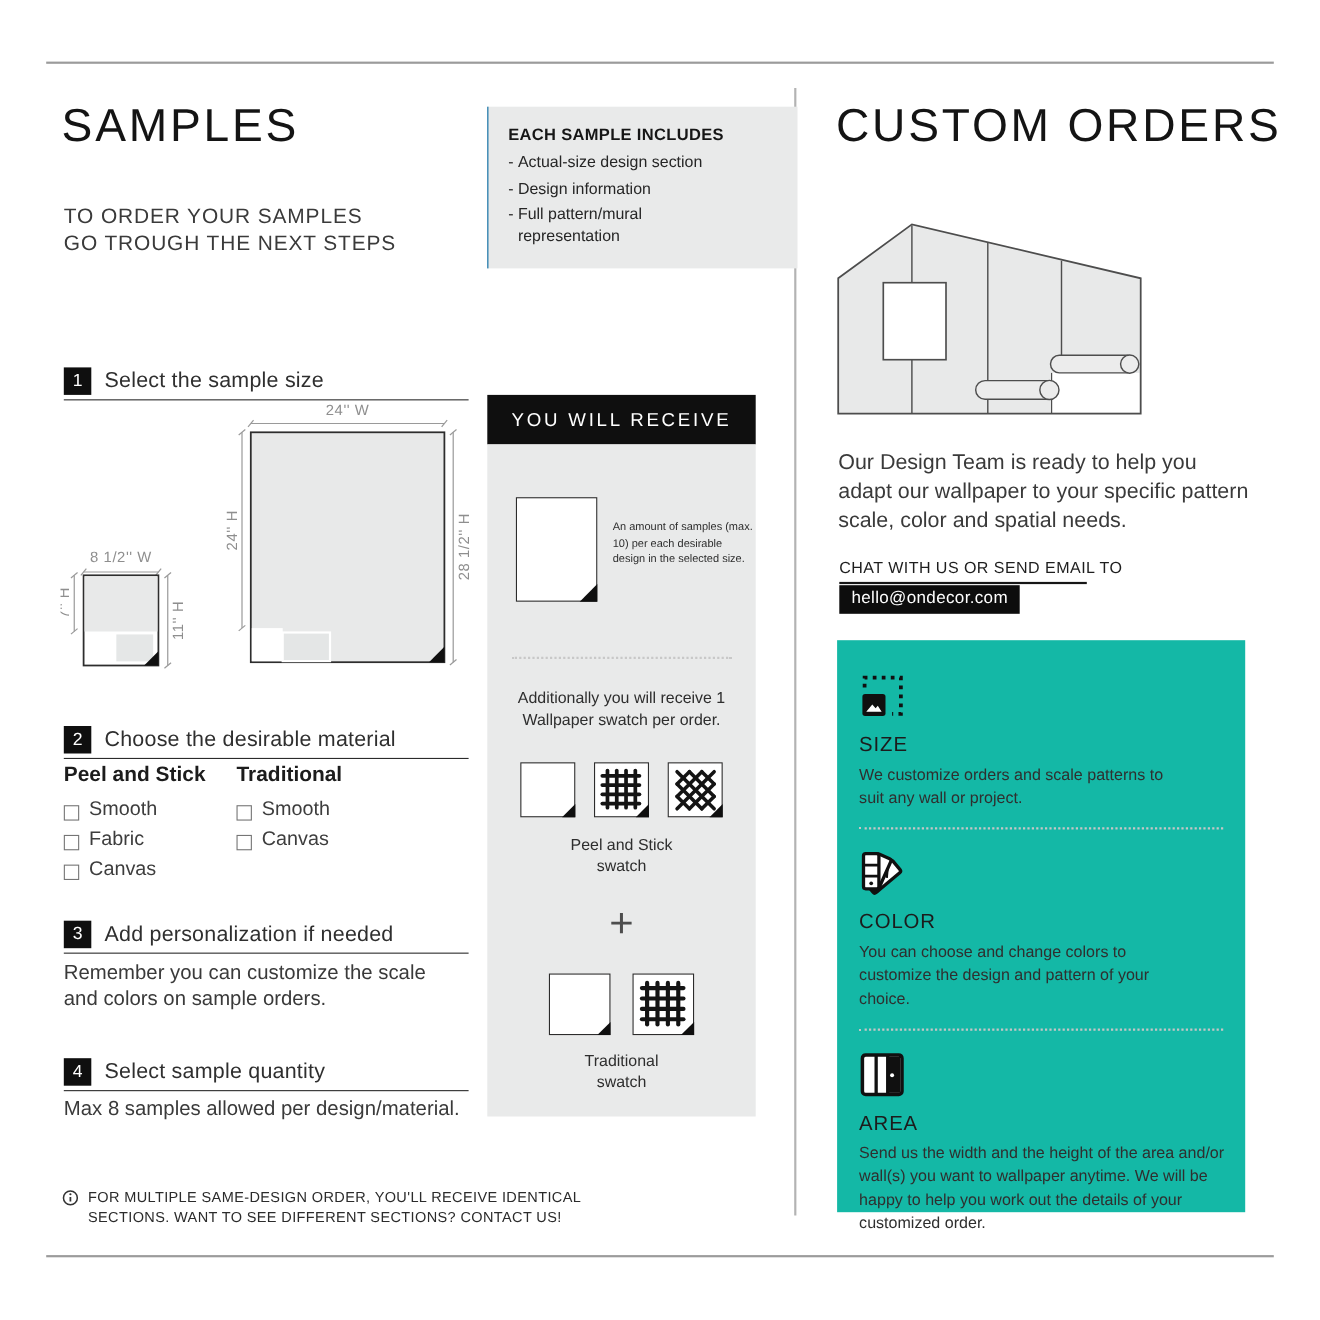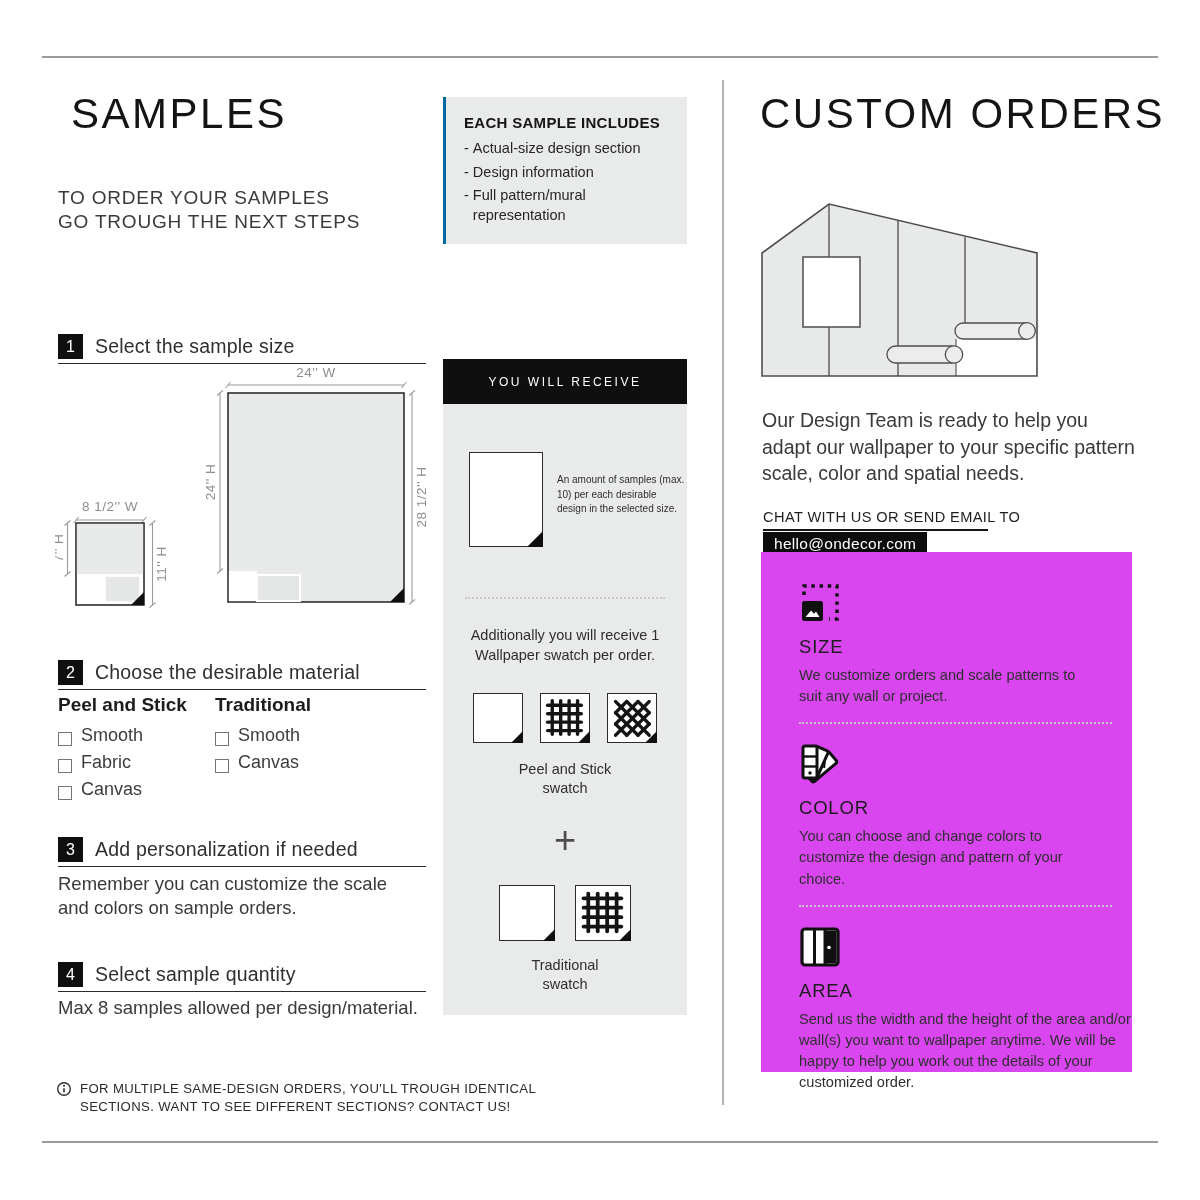--- a/index.html
+++ b/index.html
@@ -23,64 +23,64 @@
   .mat-col{position:absolute;}
   .mat-title{font-weight:bold;font-size:19px;color:#1c1c1c;margin-bottom:9px;}
   .check-item{display:flex;align-items:flex-end;gap:9px;font-size:18px;color:#3d3d3d;margin-bottom:6px;cursor:pointer;}
   .checkbox{width:12px;height:12px;border:1.6px solid #757575;flex:0 0 auto;}
 
   .body-text{position:absolute;font-size:18.5px;line-height:1.32;color:#3a3a3a;}
 
   .footnote{position:absolute;left:56px;top:1080px;display:flex;gap:8px;}
   .footnote-text{width:468px;font-size:13.2px;letter-spacing:.35px;line-height:1.4;color:#2b2b2b;}
 
-  .includes-box{position:absolute;left:443px;top:97px;width:244px;box-sizing:border-box;background:#e9eaea;border-left:3px solid #0369a1;padding:17px 10px 19px 18px;}
+  .includes-box{position:absolute;left:443px;top:97px;width:282px;box-sizing:border-box;background:#e9eaea;border-left:1px solid #0369a1;padding:17px 10px 19px 18px;}
   .includes-title{font-size:15px;font-weight:bold;letter-spacing:.3px;color:#161616;margin-bottom:8px;}
   .inc-item{display:flex;font-size:14.5px;line-height:1.35;color:#262626;margin-top:4px;}
   .inc-item .dash{margin-right:4px;flex:0 0 auto;}
   .inc-item .txt{max-width:176px;}
 
-  .banner{position:absolute;left:443px;top:359px;width:244px;height:45px;background:#0f0f0f;color:#fff;display:flex;align-items:center;justify-content:center;font-size:12px;letter-spacing:2.5px;white-space:nowrap;}
+  .banner{position:absolute;left:443px;top:359px;width:244px;height:45px;background:#0f0f0f;color:#fff;display:flex;align-items:center;justify-content:center;font-size:17px;letter-spacing:2.5px;white-space:nowrap;}
   .receive-panel{position:absolute;left:443px;top:404px;width:244px;height:611px;background:#e9eaea;}
   .sheet-row{display:flex;gap:14px;padding:48px 0 0 26px;}
   .sheet{position:relative;width:72px;height:93px;background:#fff;border:1.6px solid #2c2c2c;flex:0 0 auto;}
   .sheet::after{content:"";position:absolute;right:-1px;bottom:-1px;border-left:16px solid transparent;border-bottom:16px solid #0f0f0f;}
   .receive-text{width:134px;font-size:10px;line-height:1.45;color:#2e2e2e;padding-top:21px;}
   .dotted{border-top:2px dotted #c8c8c8;margin:50px 22px 0 22px;}
   .additionally{margin:26px auto 0;width:215px;text-align:center;font-size:14.5px;line-height:1.4;color:#2e2e2e;}
   .swatch-row{display:flex;justify-content:center;align-items:flex-end;gap:17px;margin-top:27px;}
   .swatch{position:relative;background:#fff;border:1.6px solid #2c2c2c;}
   .swatch::after{content:"";position:absolute;right:-1px;bottom:-1px;border-left:12px solid transparent;border-bottom:12px solid #0f0f0f;}
   .swatch-sm{width:48px;height:48px;}
   .swatch-lg{width:54px;height:54px;}
   .swatch-label{margin-top:17px;text-align:center;font-size:14.5px;line-height:1.35;color:#2e2e2e;}
   .plus{margin-top:22px;text-align:center;font-size:38px;font-weight:300;color:#4d4d4d;line-height:1;}
 
   .intro{position:absolute;left:762px;top:407px;width:378px;font-size:19.5px;line-height:1.36;color:#3a3a3a;}
   .chat{position:absolute;left:763px;top:509px;font-size:14.6px;letter-spacing:.4px;color:#1e1e1e;white-space:nowrap;}
   .chat-underline{position:absolute;left:763px;top:529px;width:225px;height:2px;background:#161616;}
   .email{position:absolute;left:763px;top:532px;background:#0d0d0d;color:#fff;font-size:15.5px;padding:3px 11px 5px;letter-spacing:.3px;cursor:pointer;}
 
-  .info-panel{position:absolute;left:761px;top:552px;width:371px;height:520px;box-sizing:border-box;background:#d946ef;padding:30px 18px 0 38px;}
+  .info-panel{position:absolute;left:761px;top:582px;width:371px;height:520px;box-sizing:border-box;background:#14b8a6;padding:30px 18px 0 20px;}
   .card-icon{display:block;margin-bottom:12px;}
   .card-title{font-size:18.5px;letter-spacing:.8px;color:#1c1c1c;margin-bottom:7px;}
   .card-text{font-size:14.6px;line-height:1.45;color:#2f2f2f;}
   .card-div{border-top:2px dotted #c6c6c6;margin:15px 2px 19px 0;}
   .w292{width:292px;} .w300{width:300px;} .w332{width:332px;}
 </style>
 </head>
 <body>
 
 <div class="page">
 
   <div class="hr" style="left:42px;top:56px;width:1116px;"></div>
   <div class="hr" style="left:42px;top:1141px;width:1116px;"></div>
   <div class="vr" style="left:722px;top:80px;height:1025px;"></div>
 
-  <div class="big-title" style="left:56px;top:90px;margin-left:15px;">SAMPLES</div>
+  <div class="big-title" style="left:56px;top:90px;">SAMPLES</div>
 
   <div class="subtitle" style="left:58px;top:186px;">
     <div>TO ORDER YOUR SAMPLES</div>
     <div>GO TROUGH THE NEXT STEPS</div>
   </div>
 
   <div class="step" style="top:334px;">
     <div class="step-head">
       <div class="badge">1</div>
       <div class="step-label">Select the sample size</div>
@@ -178,21 +178,21 @@
     </div>
   </div>
   <div class="body-text" style="left:58px;top:996px;width:380px;">Max 8 samples allowed per design/material.</div>
 
   <div class="footnote">
     <svg width="16" height="16" viewBox="0 0 16 16" style="flex:0 0 auto;margin-top:1px;">
       <circle cx="8" cy="8" r="6.3" fill="none" stroke="#333" stroke-width="1.4"></circle>
       <line x1="8" y1="7.2" x2="8" y2="11.2" stroke="#333" stroke-width="1.6"></line>
       <circle cx="8" cy="4.7" r="1" fill="#333"></circle>
     </svg>
-    <div class="footnote-text">FOR MULTIPLE SAME-DESIGN ORDERS, YOU'LL TROUGH IDENTICAL SECTIONS. WANT TO SEE DIFFERENT SECTIONS? CONTACT US!</div>
+    <div class="footnote-text">FOR MULTIPLE SAME-DESIGN ORDER, YOU'LL RECEIVE IDENTICAL SECTIONS. WANT TO SEE DIFFERENT SECTIONS? CONTACT US!</div>
   </div>
 
   <div class="includes-box">
     <div class="includes-title">EACH SAMPLE INCLUDES</div>
     <div class="inc-item">
       <span class="dash">-</span>
       <span class="txt">Actual-size design section</span>
     </div>
     <div class="inc-item">
       <span class="dash">-</span>

